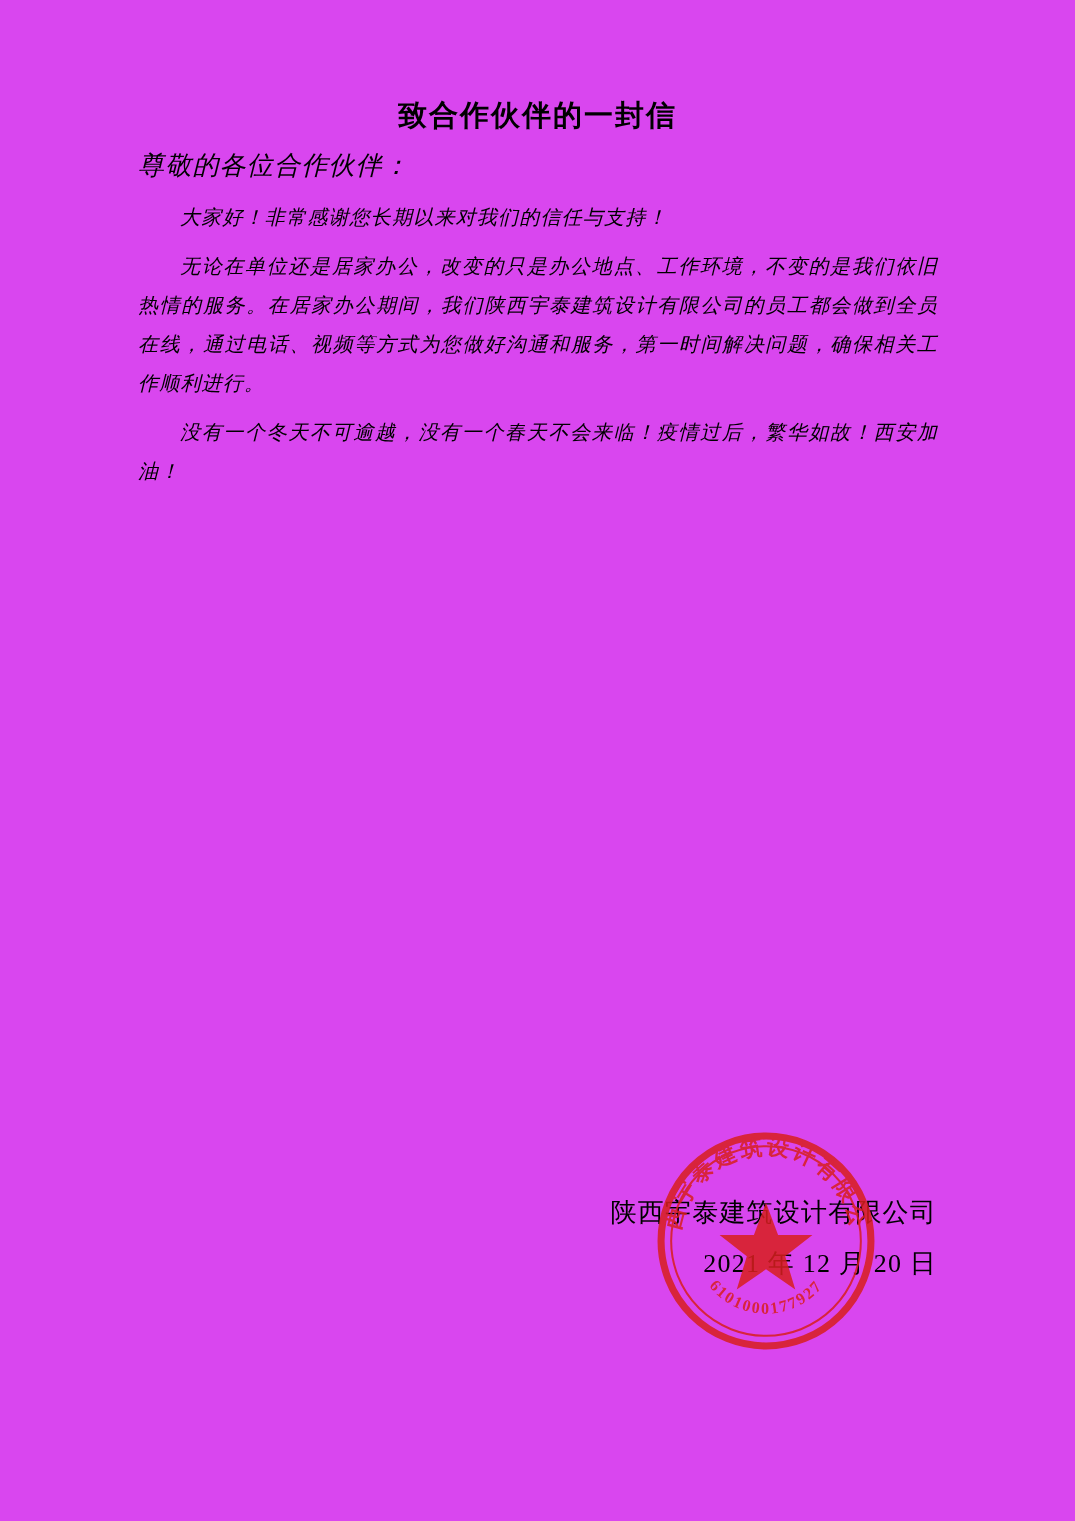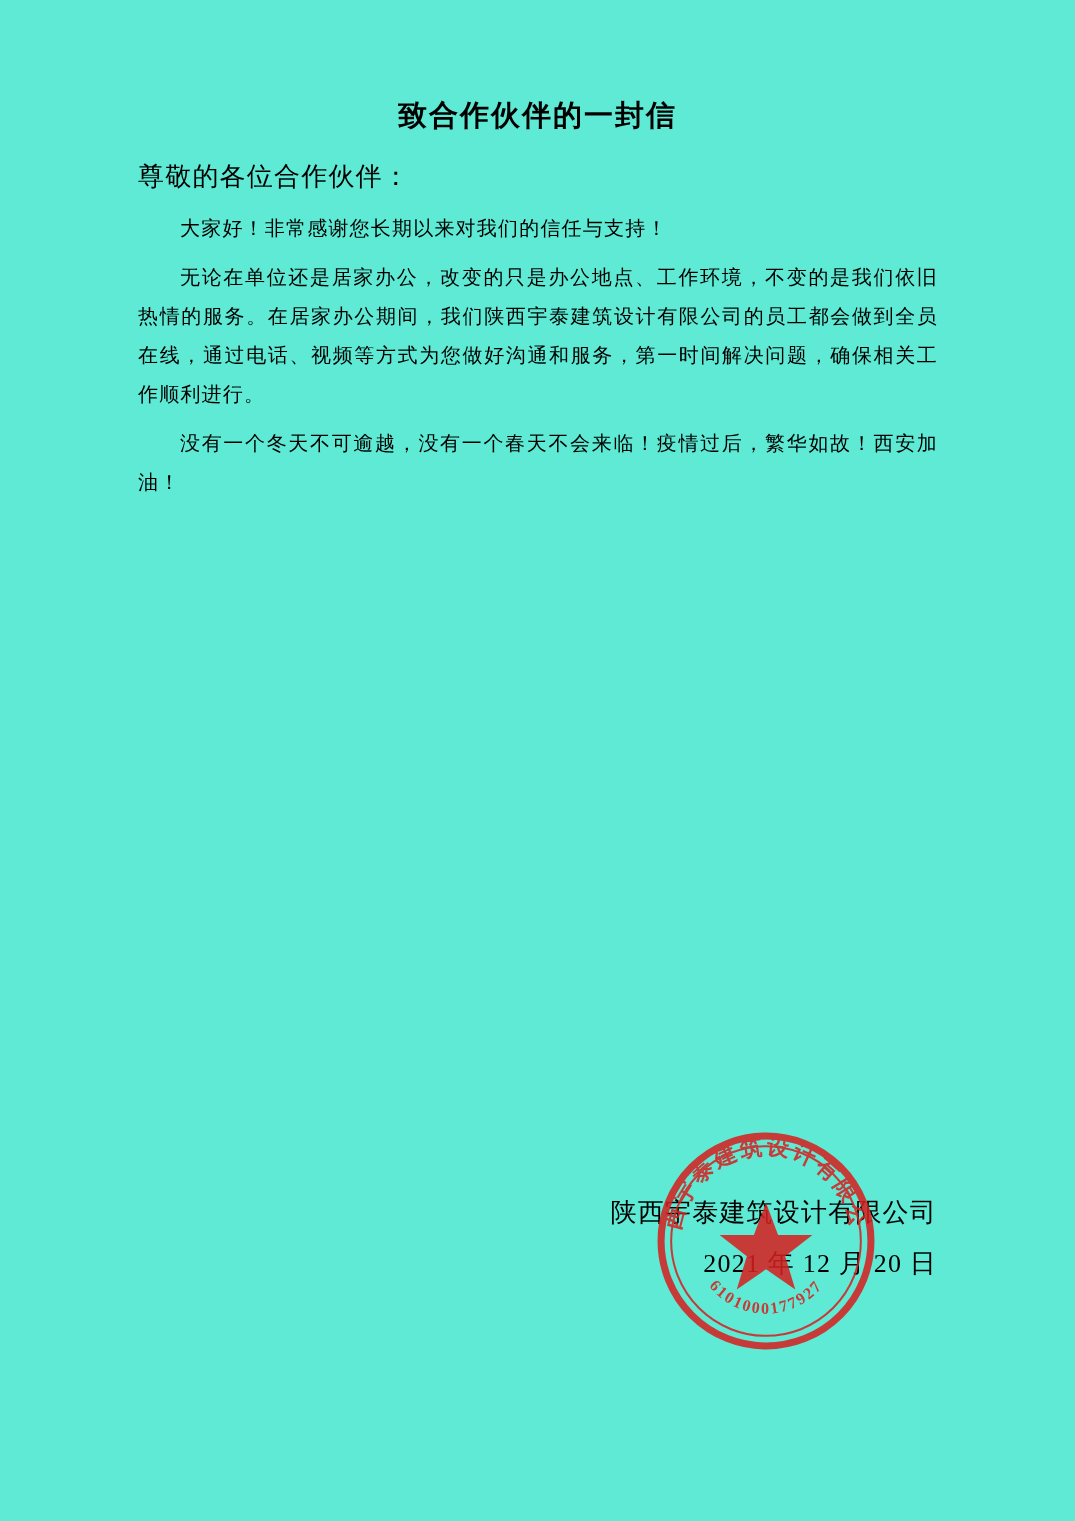--- a/index.html
+++ b/index.html
@@ -11,37 +11,38 @@
     width: 1075px;
     height: 1521px;
     position: relative;
     font-family: "Liberation Serif", "DejaVu Serif", serif;
     color: #000000;
     overflow: hidden;
   }
   .page {
     position: absolute;
     inset: 0;
-    background: #5eead4;
+    background: #d946ef;
   }
   .doc-title {
     position: absolute;
     top: 96px;
     left: 0;
     width: 100%;
     text-align: center;
     font-size: 29px;
     font-weight: bold;
     letter-spacing: 2px;
   }
   .body-block {
     position: absolute;
-    top: 153px;
+    top: 142px;
     left: 138px;
     width: 800px;
+    font-style: italic;
   }
   .salutation {
     font-size: 26px;
     line-height: 1.85;
     letter-spacing: 1.2px;
     margin: 0 0 8px 0;
   }
   .para {
     font-size: 20px;
     line-height: 1.95;

